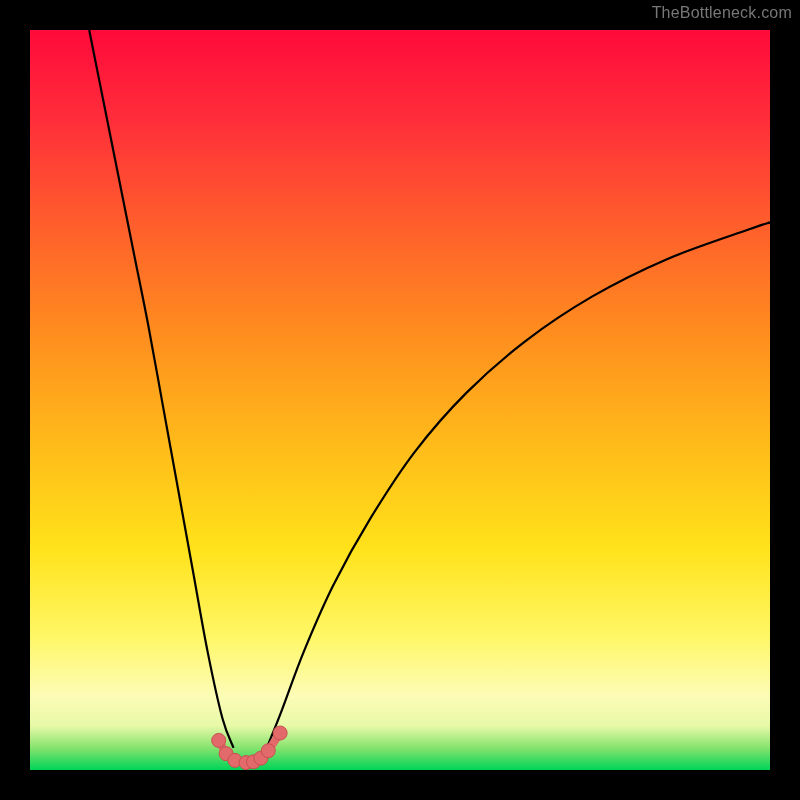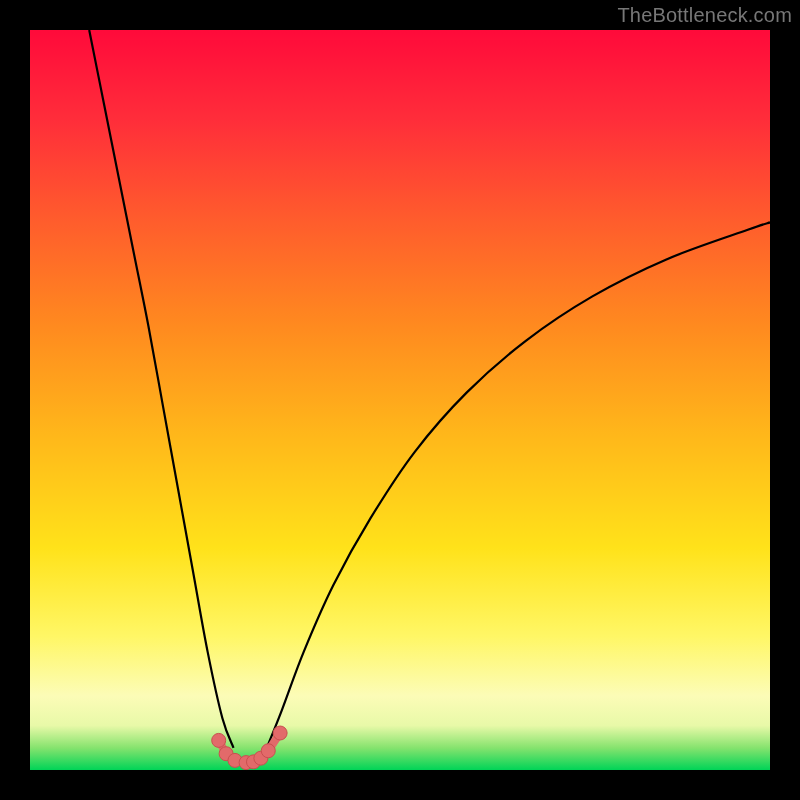--- a/index.html
+++ b/index.html
@@ -38,21 +38,21 @@
       #e8f9a8 94%,
       #86e36e 97%,
       #00d457 100%
     );
   }
   .watermark {
     position: absolute;
     top: 4px;
     right: 8px;
     color: #777;
-    font-size: 20px;
+    font-size: 16px;
     font-weight: 500;
     letter-spacing: 0.2px;
     user-select: none;
   }
   svg.curve {
     position: absolute;
     top: 0;
     left: 0;
     width: 740px;
     height: 740px;

